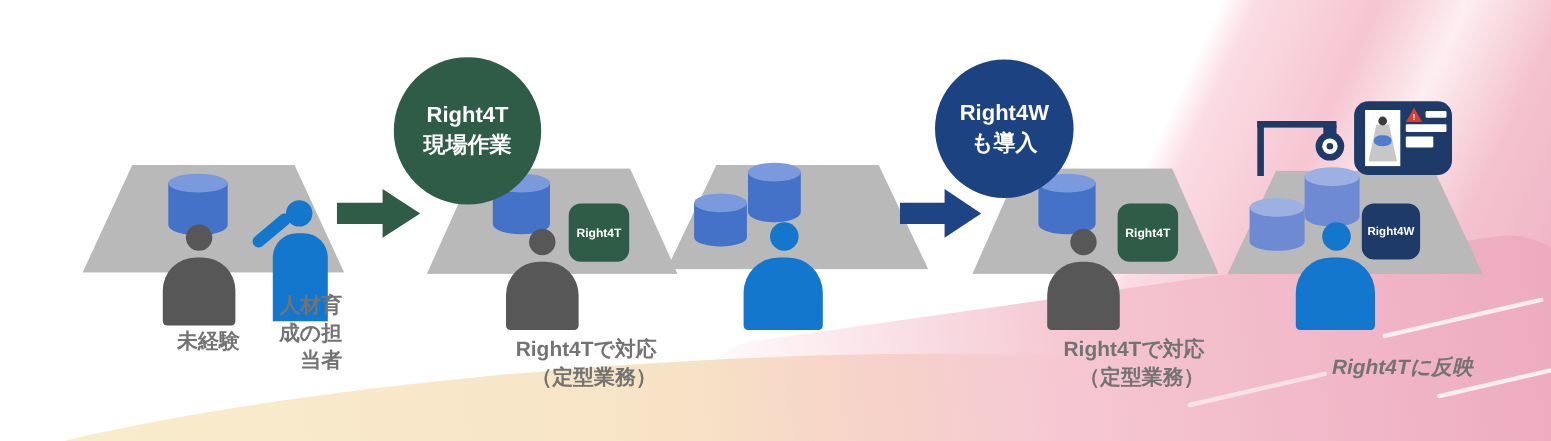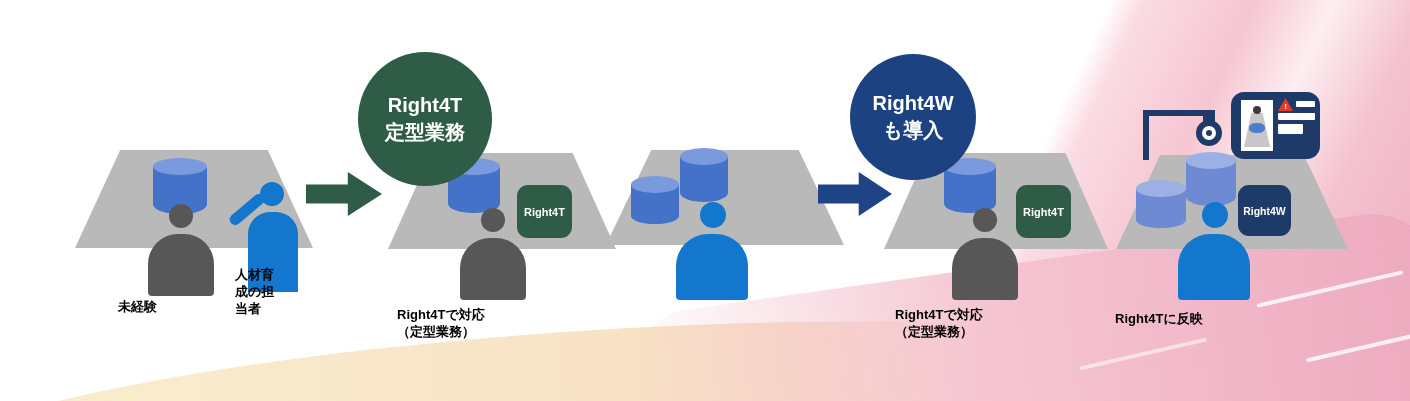--- a/index.html
+++ b/index.html
@@ -28,21 +28,21 @@
        background:var(--c-top,#7b9ade);}
   .person{position:absolute;z-index:3;}
   .person .head{position:absolute;border-radius:50%;background:var(--p,#575757);}
   .person .torso{position:absolute;background:var(--p,#575757);}
   .person .arm{position:absolute;background:var(--p,#1277cd);border-radius:6px;}
   .arrow{position:absolute;z-index:2;clip-path:polygon(0% 30%,55% 30%,55% 4%,100% 50%,55% 96%,55% 70%,0% 70%);}
   .bubble{position:absolute;z-index:4;border-radius:50%;color:#ffffff;font-weight:bold;font-size:20px;
           line-height:1.35;display:flex;flex-direction:column;align-items:center;justify-content:center;text-align:center;}
   .badge{position:absolute;z-index:2;border-radius:11px;color:#ffffff;font-weight:bold;font-size:11px;
          display:flex;align-items:center;justify-content:center;letter-spacing:0;}
-  .caption{position:absolute;z-index:5;text-align:left;font-weight:bold;color:#000000;font-size:13px;line-height:1.32;}
+  .caption{position:absolute;z-index:5;text-align:right;font-weight:bold;color:#737373;font-size:19px;line-height:1.32;}
 
   
   .cam-bar{position:absolute;background:#1e3a69;z-index:3;}
   .camera{position:absolute;width:26px;height:26px;border-radius:50%;background:#1e3a69;z-index:3;}
   .camera::before{content:"";position:absolute;inset:6px;border-radius:50%;background:#ffffff;}
   .camera::after{content:"";position:absolute;inset:10px;border-radius:50%;background:#1e3a69;}
   .monitor{position:absolute;width:89px;height:67px;border-radius:13px;background:#1e3a69;z-index:4;}
   .mon-card{position:absolute;left:10px;top:8px;width:32px;height:51px;background:#ffffff;}
   .mon-machine{position:absolute;left:3px;top:13px;width:26px;height:34px;background:#c7c7c7;
                clip-path:polygon(28% 0,72% 0,100% 100%,0 100%);}
@@ -87,21 +87,21 @@
       <div>人材育</div>
       <div>成の担</div>
       <div>当者</div>
     </div>
   </div>
 
   <div class="arrow" style="left:306px;top:170px;width:76px;height:48px;background:#2e5c46;"></div>
 
   <div class="bubble" style="left:358px;top:52px;width:134px;height:134px;background:#2e5c46;">
     <div>Right4T</div>
-    <div>定型業務</div>
+    <div>現場作業</div>
   </div>
 
   <div>
     <div class="platform" style="left:388px;top:153px;width:228px;height:96px;"></div>
     <div class="cyl" style="left:448px;top:166px;width:52px;height:47px;"></div>
     <div class="badge" style="left:517px;top:185px;width:55px;height:53px;background:#2e5c46;">
       <span>Right4T</span>
     </div>
     <div class="person" style="--p:#575757;left:458px;top:208px;width:70px;height:92px;">
       <div class="head" style="left:23px;top:0;width:24px;height:24px;"></div>
@@ -173,17 +173,17 @@
     <div class="cyl" style="--c-body:#6e8ad2;--c-top:#9db0e3;left:1136px;top:188px;width:50px;height:40px;"></div>
     <div class="cyl" style="--c-body:#6e8ad2;--c-top:#9db0e3;left:1186px;top:160px;width:50px;height:46px;"></div>
     <div class="badge" style="left:1238px;top:185px;width:53px;height:51px;background:#1e3a69;font-size:10.5px;">
       <span>Right4W</span>
     </div>
     <div class="person" style="--p:#1277cd;left:1176px;top:202px;width:76px;height:98px;">
       <div class="head" style="left:26px;top:0;width:26px;height:26px;"></div>
       <div class="torso" style="left:2px;top:32px;width:72px;height:66px;border-radius:32px 32px 4px 4px;"></div>
     </div>
     <div class="caption" style="left:1115px;top:302px;width:224px;">
-      <div style="margin-top:8px;">Right4Tに反映</div>
+      <div style="margin-top:20px;font-style:italic;">Right4Tに反映</div>
     </div>
   </div>
 
 </div>
 
 </body></html>

